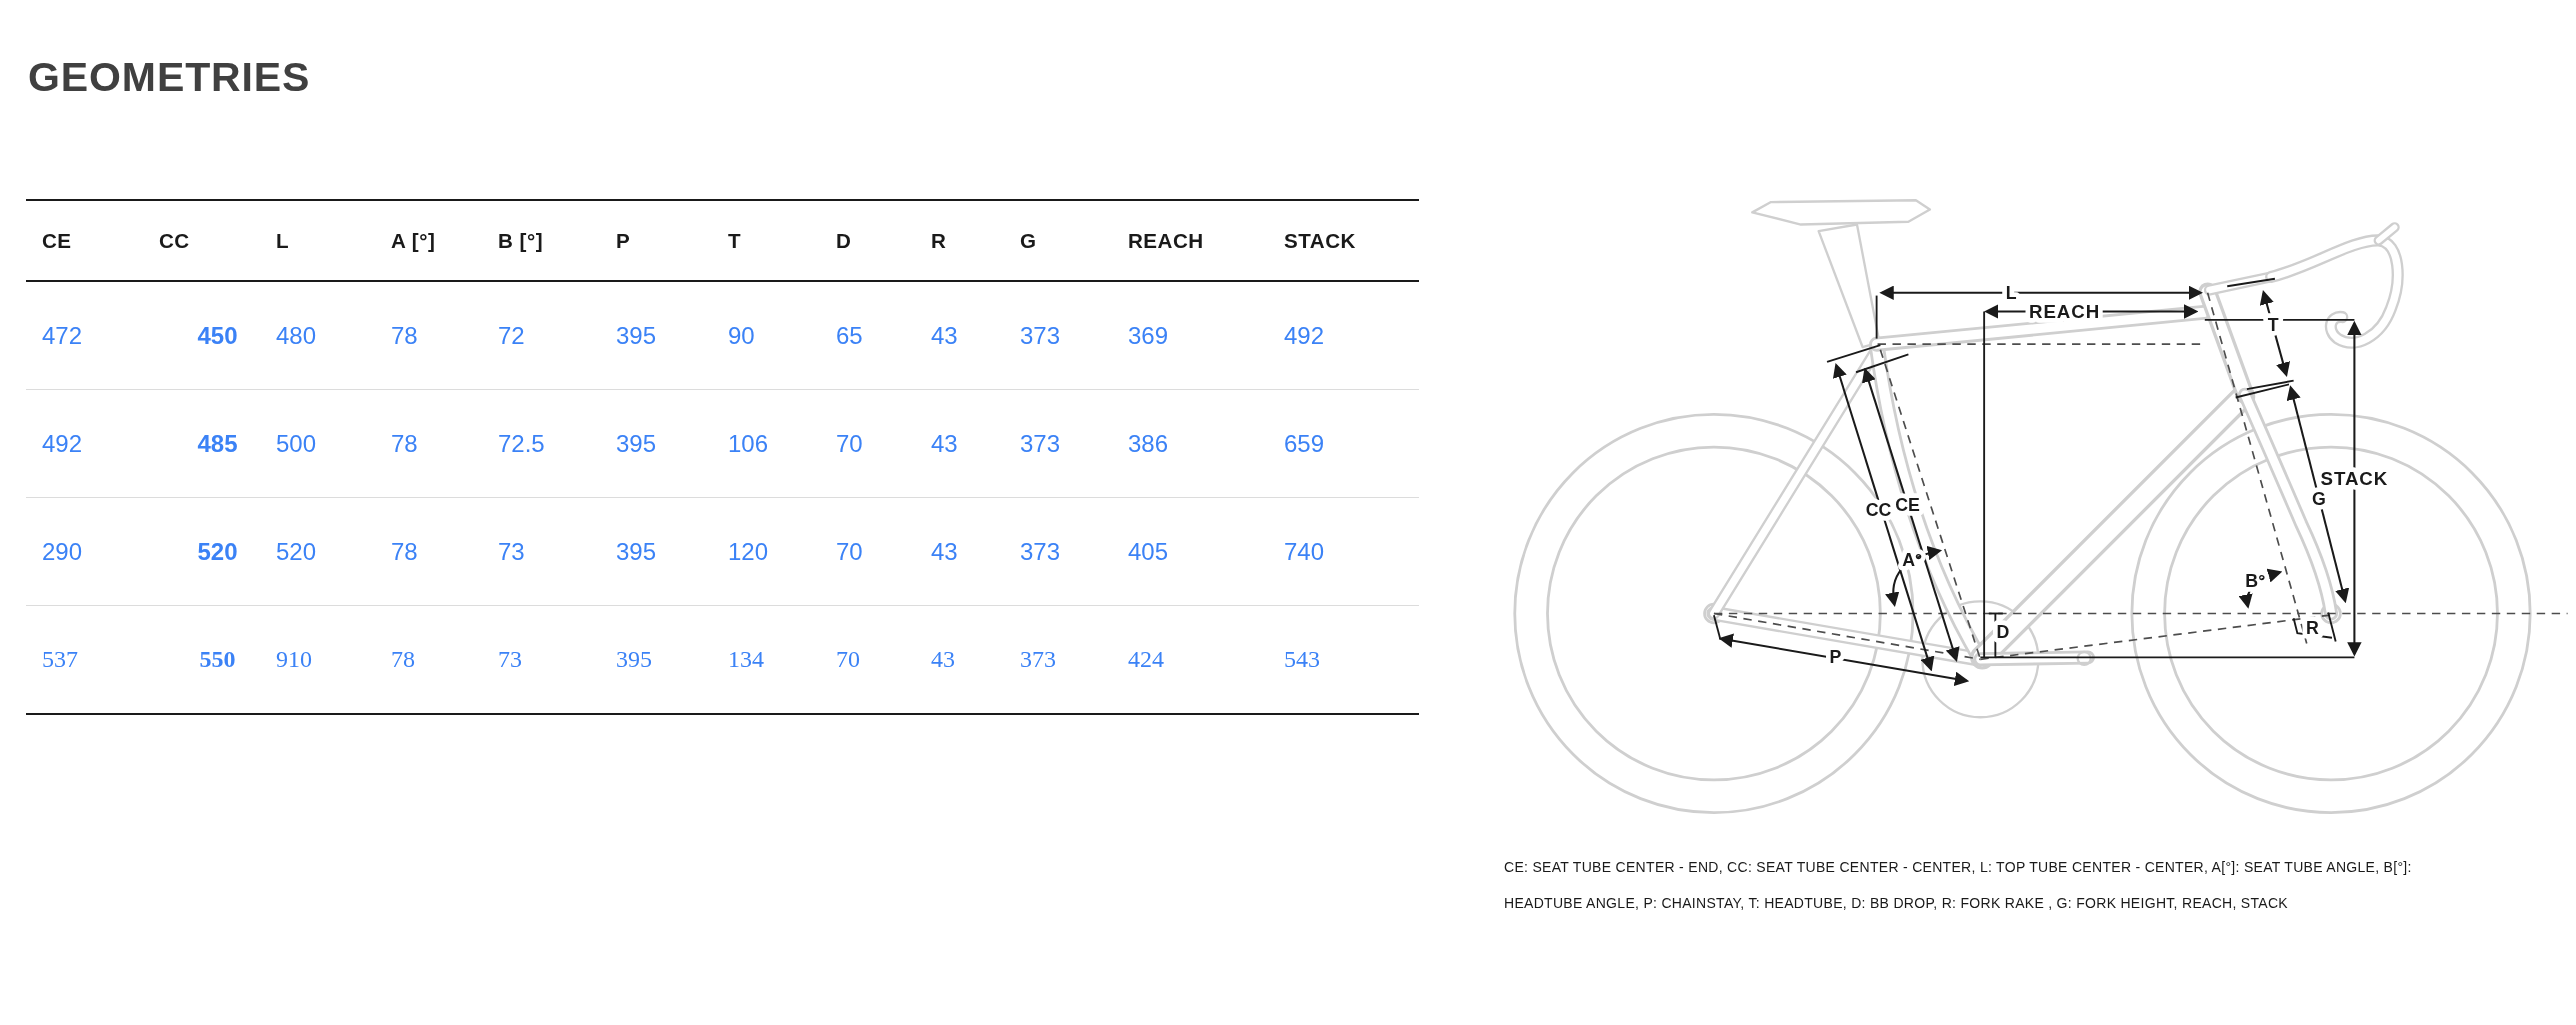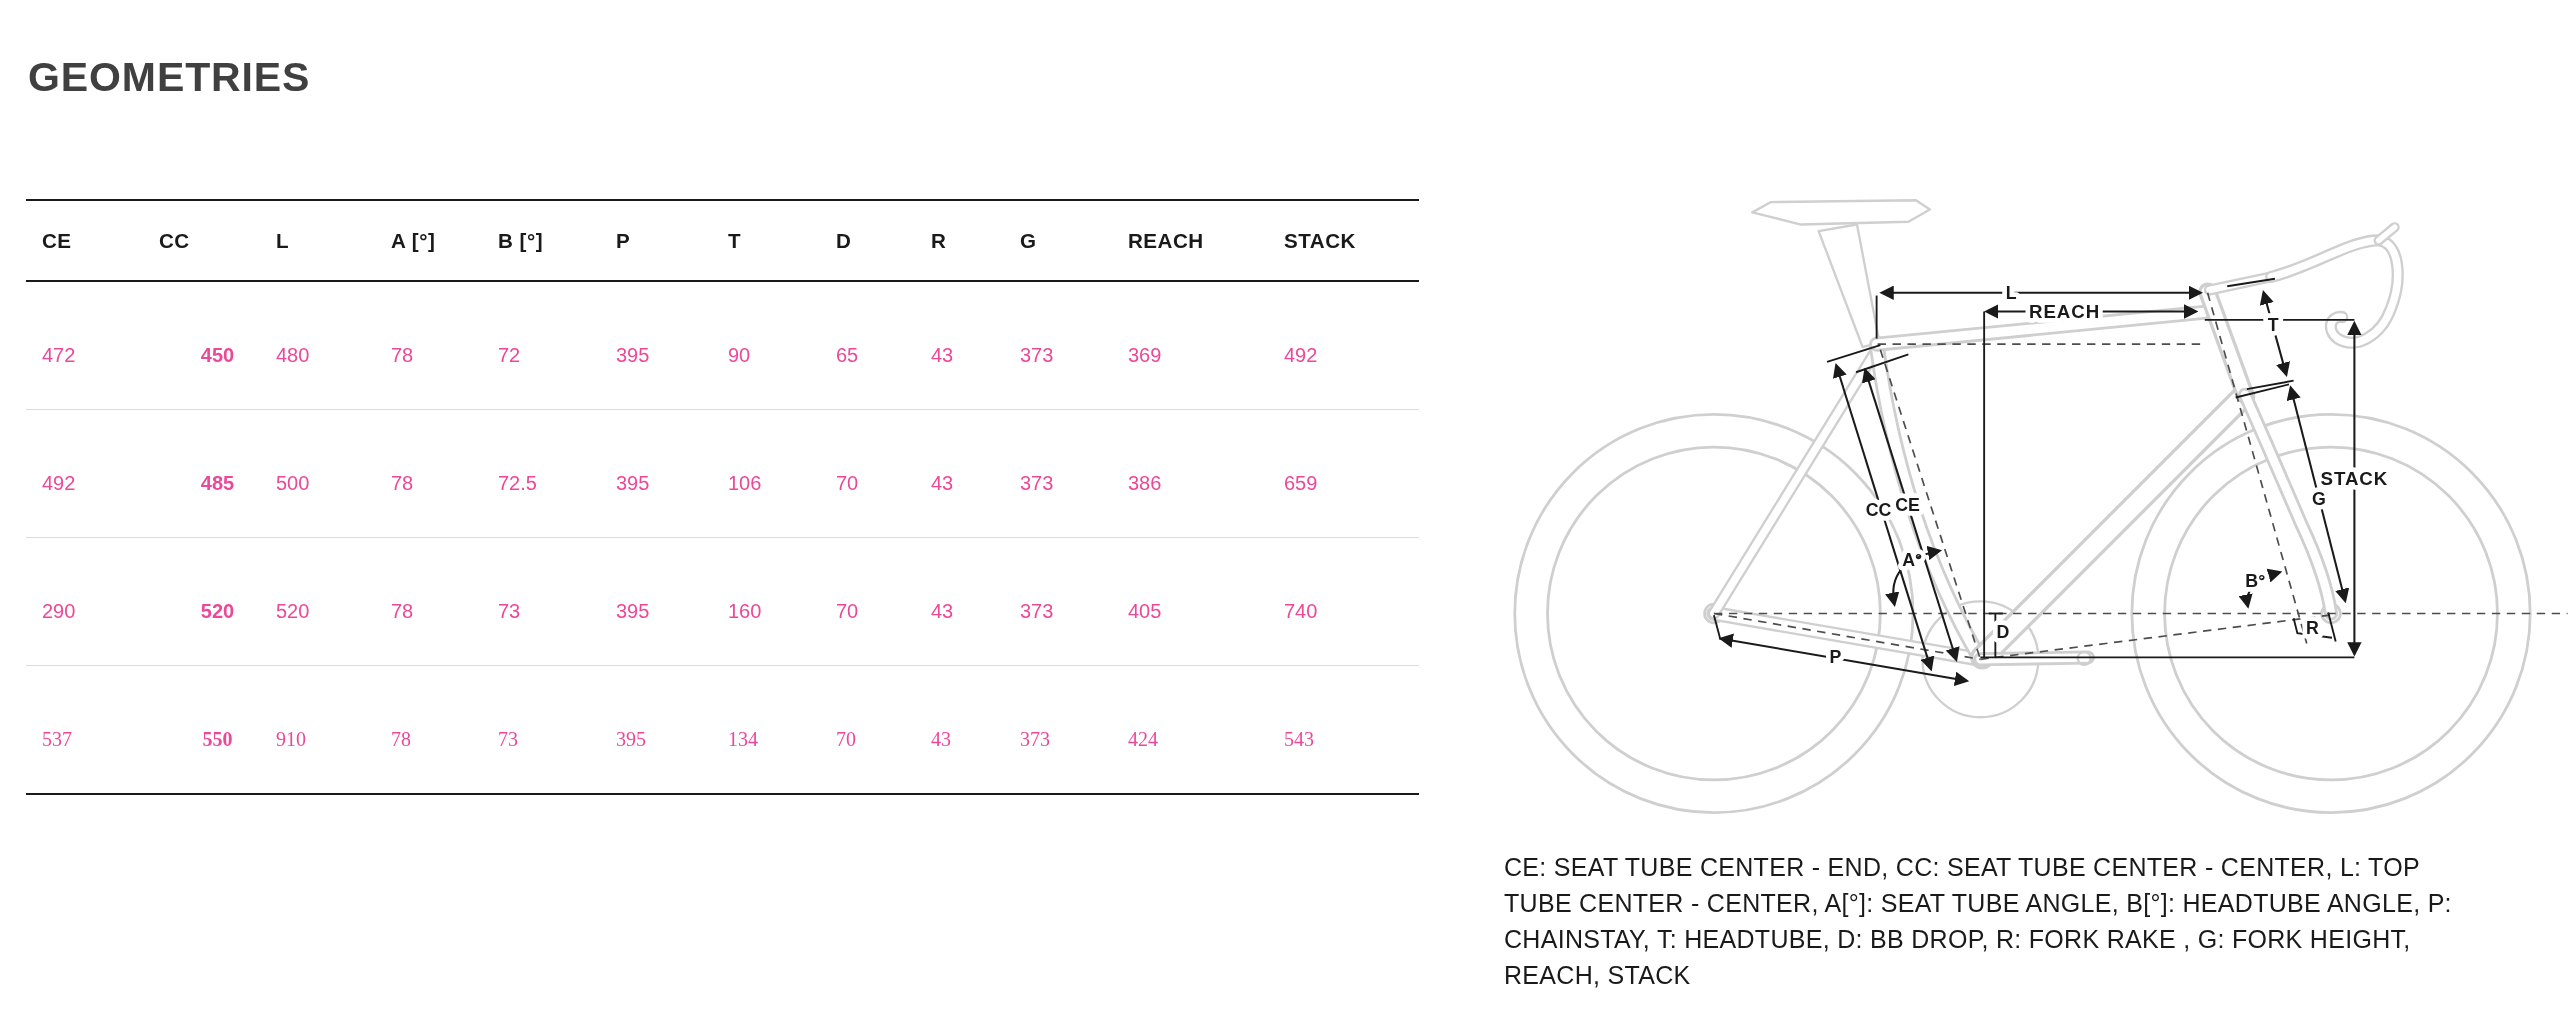--- a/index.html
+++ b/index.html
@@ -19,30 +19,30 @@
     display:grid;
     grid-template-columns:133px 117px 115px 107px 118px 112px 108px 95px 89px 108px 156px 136px;
     align-items:center;
   }
   .geo-row.header{
     height:79px;border-bottom:2.8px solid #1a1a1a;
     font-size:20.6px;font-weight:700;letter-spacing:0.5px;color:#1a1a1a;
   }
   .geo-row.data{
     height:107px;border-bottom:1.9px solid #dcdcdc;
-    font-size:20px;color:#ec4899;margin-top:20px;
+    font-size:24px;color:#3b82f6;
   }
   .geo-row.data.last{border-bottom:2.8px solid #1a1a1a;font-family:Liberation Serif, serif;}
   .cell{text-align:left;}
   .geo-row .cell:first-child{padding-left:16px;}
   .cell.cc{font-weight:700;text-align:center;}
   .bike-wrap{position:absolute;left:1497px;top:131px;width:1079px;height:720px;}
   .caption{
     position:absolute;left:1504px;top:849px;width:984px;
-    font-size:25px;line-height:36px;letter-spacing:0.3px;color:#1a1a1a;
+    font-size:14px;line-height:36px;letter-spacing:0.3px;color:#1a1a1a;
   }
   
   .tube-o{fill:none;stroke:#cfcfcf;stroke-linecap:round;}
   .tube-i{fill:none;stroke:#ffffff;stroke-linecap:round;}
   .wheel{fill:none;stroke:#cfcfcf;stroke-width:3;}
   .solidpart{fill:#ffffff;stroke:#cfcfcf;stroke-width:2.5;stroke-linejoin:round;}
   .dim{fill:none;stroke:#1a1a1a;stroke-width:2.2;}
   .tick{fill:none;stroke:#1a1a1a;stroke-width:2;}
   .dash{fill:none;stroke:#4d4d4d;stroke-width:1.8;stroke-dasharray:9 7;}
   .dlabel{
@@ -103,21 +103,21 @@
     <div class="cell">659</div>
   </div>
 
   <div class="geo-row data">
     <div class="cell">290</div>
     <div class="cell cc">520</div>
     <div class="cell">520</div>
     <div class="cell">78</div>
     <div class="cell">73</div>
     <div class="cell">395</div>
-    <div class="cell">160</div>
+    <div class="cell">120</div>
     <div class="cell">70</div>
     <div class="cell">43</div>
     <div class="cell">373</div>
     <div class="cell">405</div>
     <div class="cell">740</div>
   </div>
 
   <div class="geo-row data last">
     <div class="cell">537</div>
     <div class="cell cc">550</div>

